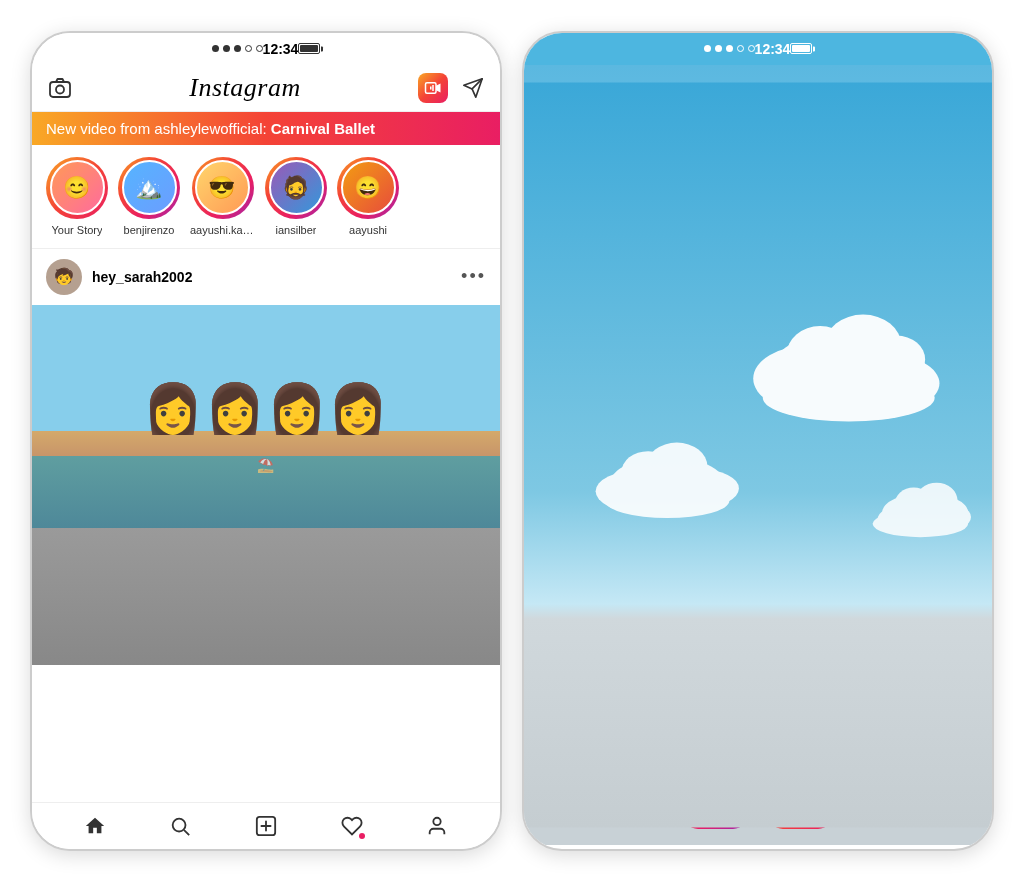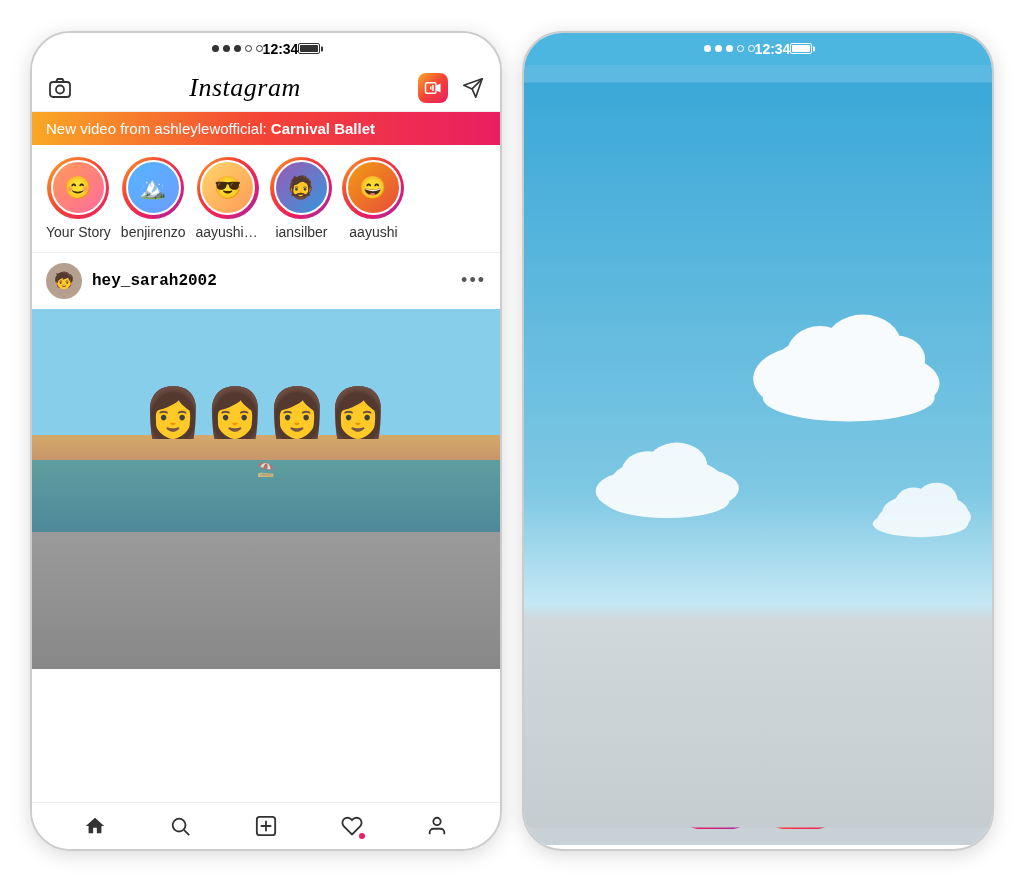--- a/index.html
+++ b/index.html
@@ -128,37 +128,37 @@
     }
     .story-avatar-inner {
       width: 55px; height: 55px; border-radius: 50%;
       background: #ddd;
       border: 2.5px solid white;
       overflow: hidden;
       display: flex; align-items: center; justify-content: center;
       font-size: 22px;
     }
     .story-label {
-      font-size: 14px; color: #333; text-align: center; max-width: 65px;
+      font-size: 11px; color: #333; text-align: center; max-width: 65px;
       overflow: hidden; text-overflow: ellipsis; white-space: nowrap;
     }
 
     
     .post-header {
       display: flex;
       justify-content: space-between;
       align-items: center;
       padding: 10px 14px;
     }
     .post-user { display: flex; align-items: center; gap: 10px; }
     .post-avatar {
       width: 36px; height: 36px; border-radius: 50%; background: #ccc; overflow: hidden;
       display: flex; align-items: center; justify-content: center; font-size: 16px;
     }
-    .post-username { font-size: 16px; font-weight: 600; font-family: Liberation Mono, monospace; }
+    .post-username { font-size: 14px; font-weight: 600; }
     .post-more { font-size: 18px; color: #555; letter-spacing: 2px; }
 
     
     .post-image {
       width: 100%;
       height: 360px;
       background: linear-gradient(160deg, #87ceeb 0%, #87ceeb 30%, #d2691e 30%, #d2691e 50%, #5f9ea0 50%, #5f9ea0 70%, #c0c0c0 70%);
       position: relative;
       overflow: hidden;
     }

